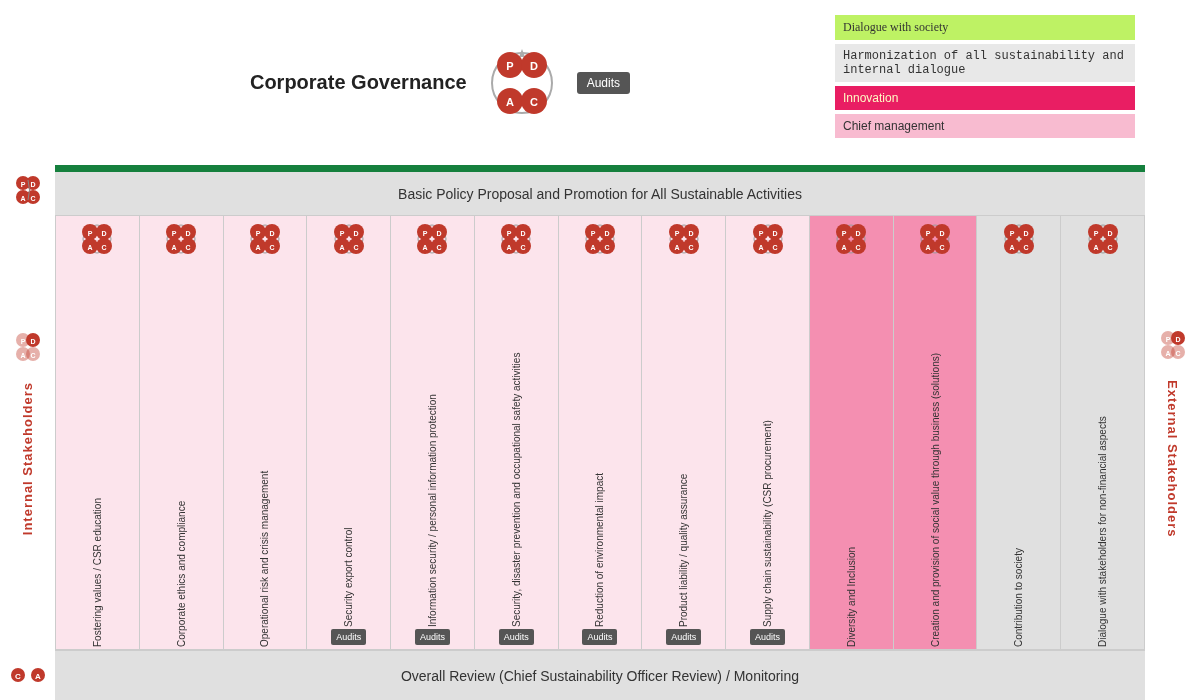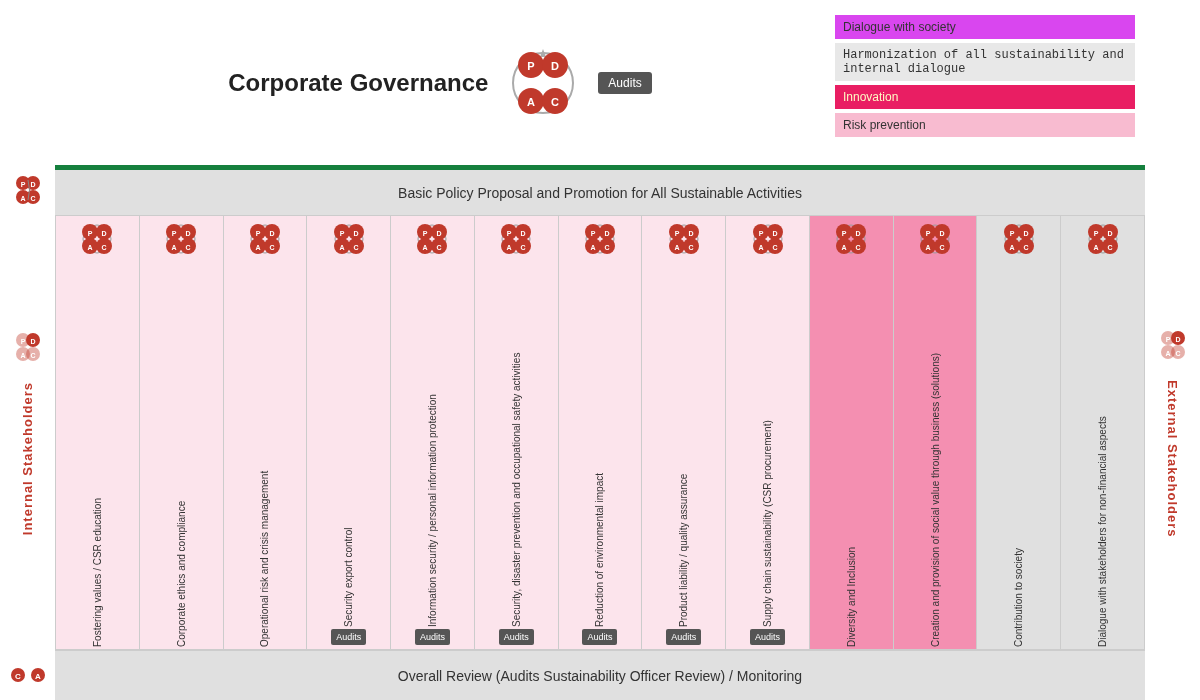--- a/index.html
+++ b/index.html
@@ -40,21 +40,21 @@
 
     .corp-gov-area {
       flex: 1;
       display: flex;
       align-items: center;
       justify-content: center;
       gap: 15px;
     }
 
     .corp-gov-title {
-      font-size: 24px;
+      font-size: 20px;
       font-weight: bold;
       color: #222;
     }
 
     .audits-badge {
       background: #555;
       color: #fff;
       font-size: 12px;
       padding: 4px 10px;
       border-radius: 3px;
@@ -68,35 +68,35 @@
       flex-direction: column;
       gap: 4px;
     }
 
     .legend-item {
       padding: 5px 8px;
       font-size: 12px;
       color: #333;
     }
 
-    .legend-item.grey-bg { background: #d946ef; }
+    .legend-item.grey-bg { background: #bef264; font-family: Liberation Serif, serif; }
     .legend-item.light-grey { background: #e8e8e8; font-family: Liberation Mono, monospace; }
     .legend-item.pink-bright { background: #e91e63; color: #fef9c3; }
     .legend-item.pink-light { background: #f8bbd0; }
 
     
     .p-row {
       background: #e0e0e0;
       height: 50px;
       display: flex;
       align-items: center;
       justify-content: center;
       font-size: 14px;
       color: #333;
-      border-top: 5px solid #15803d;
+      border-top: 7px solid #15803d;
     }
 
     
     .d-row {
       flex: 1;
       display: flex;
       border-top: 1px solid #ccc;
       border-bottom: 1px solid #ccc;
       overflow: hidden;
     }
@@ -289,21 +289,21 @@
           <circle cx="52" cy="58" r="13" fill="#c0392b"></circle>
           <text x="52" y="63" text-anchor="middle" fill="white" font-size="11" font-weight="bold">C</text>
         </svg>
         <span class="audits-badge">Audits</span>
       </div>
 
       <div class="legend-area">
         <div class="legend-item grey-bg">Dialogue with society</div>
         <div class="legend-item light-grey">Harmonization of all sustainability and internal dialogue</div>
         <div class="legend-item pink-bright">Innovation</div>
-        <div class="legend-item pink-light">Risk prevention</div>
+        <div class="legend-item pink-light">Chief management</div>
       </div>
     </div>
 
     <div class="rows-area">
 
       <div class="p-row">
         <span>Basic Policy Proposal and Promotion for All Sustainable Activities</span>
       </div>
 
       <div class="d-row" id="columns-container">
@@ -491,21 +491,21 @@
               <circle cx="12" cy="26" r="8" fill="#c0392b"></circle>
               <text x="12" y="30" text-anchor="middle" fill="white" font-size="7" font-weight="bold">A</text>
               <circle cx="26" cy="26" r="8" fill="#c0392b"></circle>
               <text x="26" y="30" text-anchor="middle" fill="white" font-size="7" font-weight="bold">C</text>
             </svg>
             <span class="col-text">Dialogue with stakeholders for non-financial aspects</span>
           </div>
         </div>
 
       <div class="ca-row">
-        <span>Overall Review (Audits Sustainability Officer Review) / Monitoring</span>
+        <span>Overall Review (Chief Sustainability Officer Review) / Monitoring</span>
       </div>
     </div>
   </div>
 
   <div class="right-col">
     <div class="spacer-top"></div>
     <div class="rows-area" style="display:flex;flex-direction:column;align-items:center;">
       <div class="row-label-p"></div>
       <div class="row-label-d" style="flex-direction:column;gap:8px;">
         <svg width="34" height="34" viewBox="0 0 34 34">

